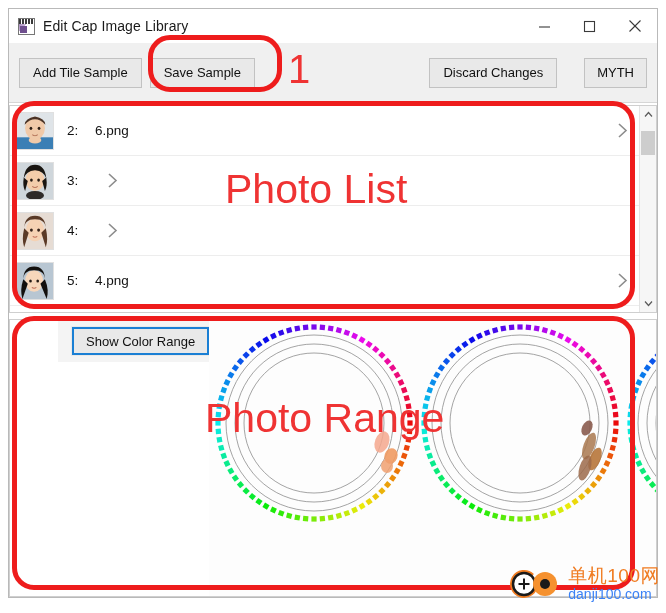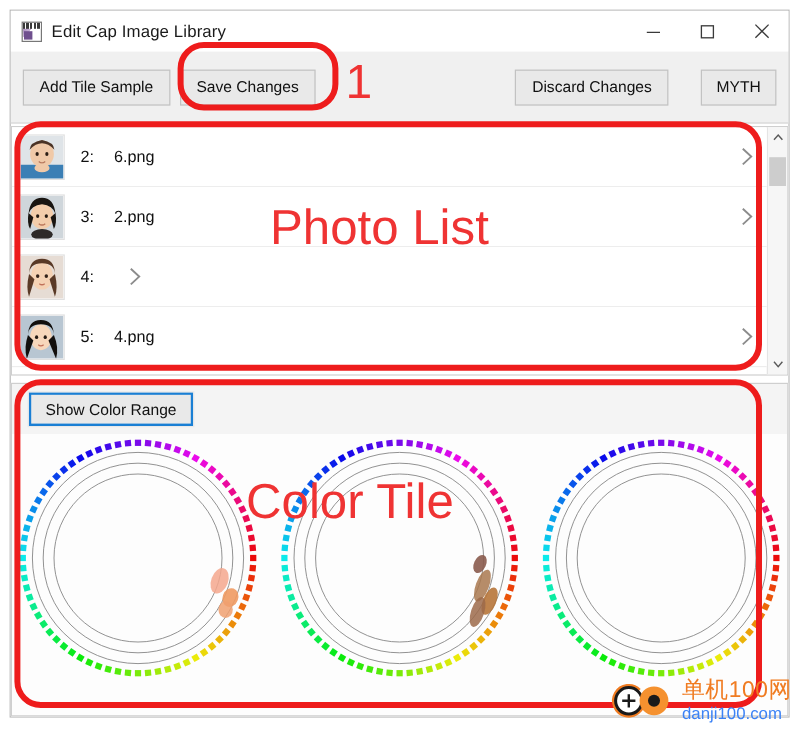--- a/index.html
+++ b/index.html
@@ -183,23 +183,24 @@
   }
 
   
   .color-panel {
     flex: 1 1 auto;
     margin-top: 6px;
     background: #ffffff;
     border: 1px solid #cfcfcf;
     box-sizing: border-box;
     display: flex;
-    flex-direction: column;
+    flex-direction: row;
     position: relative;
     overflow: hidden;
+    padding-left: 48px;
   }
   .color-toolbar {
     height: 42px;
     flex: 0 0 auto;
     background: #f4f4f4;
     display: flex;
     align-items: center;
     padding-left: 14px;
     box-sizing: border-box;
   }
@@ -298,21 +299,21 @@
         <svg width="14" height="14" viewBox="0 0 14 14">
             <line x1="1.5" y1="1.5" x2="12.5" y2="12.5" stroke="#3a3a3a" stroke-width="1.1"></line>
             <line x1="12.5" y1="1.5" x2="1.5" y2="12.5" stroke="#3a3a3a" stroke-width="1.1"></line>
           </svg>
       </div>
     </div>
   </div>
 
   <div class="toolbar">
     <button class="tbtn">Add Tile Sample</button>
-    <button class="tbtn">Save Changes</button>
+    <button class="tbtn">Save Sample</button>
     <span class="tb-spacer"></span>
     <button class="tbtn">Discard Changes</button>
     <button class="tbtn myth">MYTH</button>
   </div>
 
   <div class="list-panel">
     <div class="list-scrollarea">
 
       <div class="list-row">
         <div class="thumb">
@@ -344,21 +345,20 @@
             <path d="M7.5 17 Q9 2 20 2 Q31 2 32.5 17 Q30 9 20 8 Q10 9 7.5 17Z" fill="#191511"></path>
             <path d="M7.5 16 Q6 26 9 31 L12 20Z" fill="#191511"></path>
             <path d="M32.5 16 Q34 26 31 31 L28 20Z" fill="#191511"></path>
             <ellipse cx="16" cy="19" rx="1.5" ry="1.7" fill="#241a12"></ellipse>
             <ellipse cx="24" cy="19" rx="1.5" ry="1.7" fill="#241a12"></ellipse>
             <path d="M17 26 Q20 28.5 23 26" stroke="#b9755a" stroke-width="1.2" fill="none"></path>
             <ellipse cx="20" cy="36" rx="10" ry="5" fill="#2e2a28"></ellipse>
           </svg>
         </div>
         <span class="row-idx">3:</span>
-        <span class="row-name">2.png</span>
         <span class="chevron">
           <svg width="11" height="17" viewBox="0 0 11 17">
               <polyline points="2,2 9,8.5 2,15" fill="none" stroke="#8c8c8c" stroke-width="1.6"></polyline>
             </svg>
         </span>
       </div>
 
       <div class="list-row">
         <div class="thumb">
           <svg viewBox="0 0 40 40" preserveAspectRatio="none">
@@ -688,21 +688,21 @@
 </div>
 
 <div id="annotations">
   <div class="anno-box" style="left:148px; top:35px; width:134px; height:57px;"></div>
   <div class="anno-text" style="left:288px; top:47px; font-size:40px;">1</div>
 
   <div class="anno-box" style="left:12px; top:101px; width:623px; height:208px;"></div>
   <div class="anno-text" style="left:225px; top:166px; font-size:41px;">Photo List</div>
 
   <div class="anno-box" style="left:12px; top:316px; width:623px; height:274px;"></div>
-  <div class="anno-text" style="left:205px; top:395px; font-size:41px;">Color Tile</div>
+  <div class="anno-text" style="left:205px; top:395px; font-size:41px;">Photo Range</div>
 </div>
 
 <div class="watermark">
   <svg class="wm-logo" viewBox="0 0 56 34">
     <path d="M27 17 a12 12 0 1 1 -3.5 -8.5" fill="none" stroke="#f07c22" stroke-width="4"></path>
     <circle cx="15" cy="17" r="11" fill="#fff" stroke="#1a1a1a" stroke-width="2.5"></circle>
     <line x1="15" y1="11.5" x2="15" y2="22.5" stroke="#1a1a1a" stroke-width="2"></line>
     <line x1="9.5" y1="17" x2="20.5" y2="17" stroke="#1a1a1a" stroke-width="2"></line>
     <circle cx="36" cy="17" r="12" fill="#f5912f"></circle>
     <circle cx="36" cy="17" r="5" fill="#1a1a1a"></circle>

